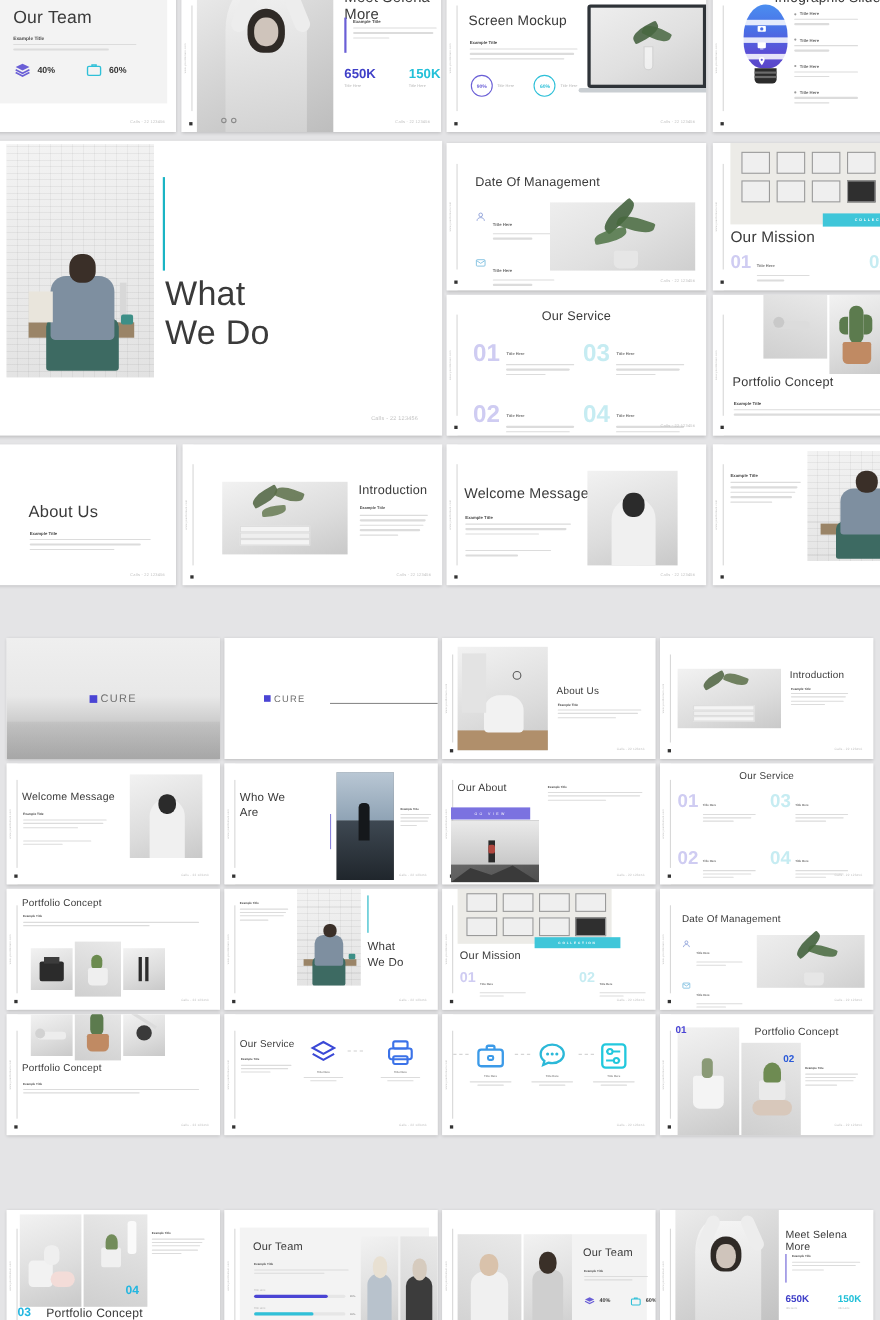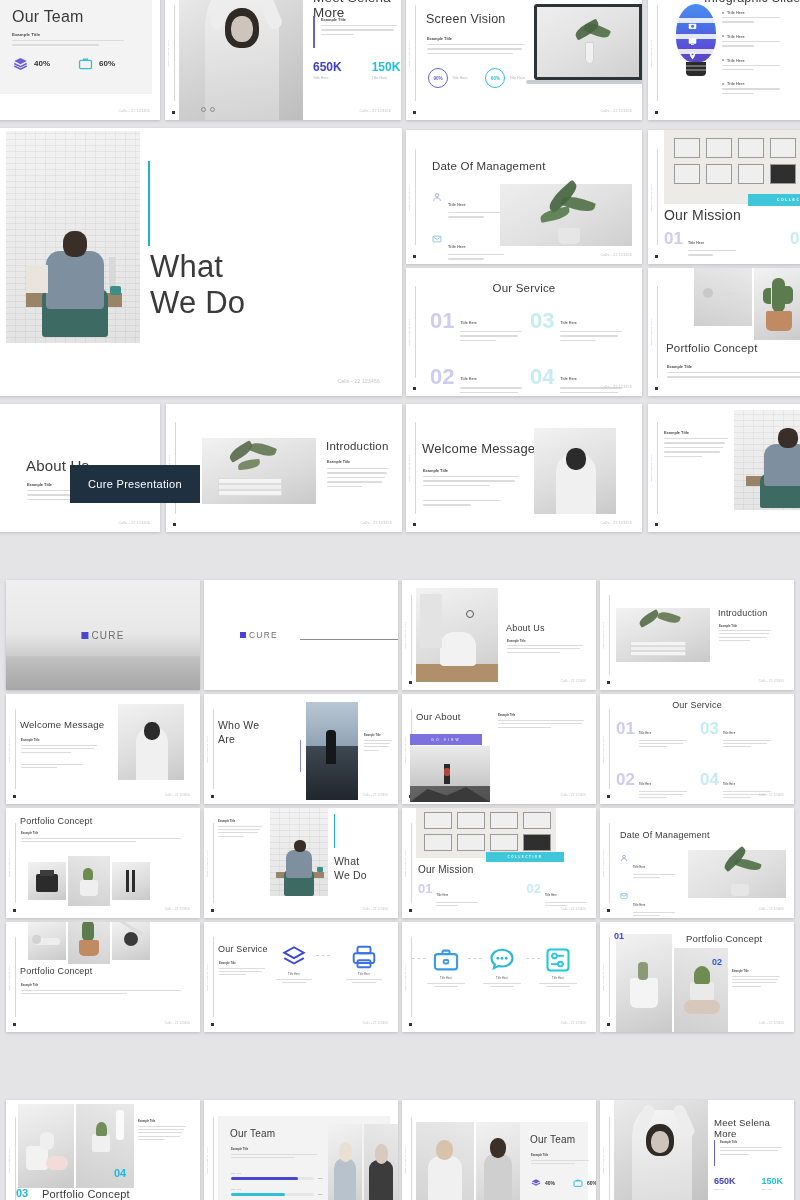--- a/index.html
+++ b/index.html
@@ -164,21 +164,21 @@
         <div class="footer">Calls - 22 123456</div>
       </div>
     </div>
 
     <div class="slide" style="left:406px;top:-14px;width:236px;height:134px;">
       <div class="inner">
         <div class="lbar"></div>
           <div class="vline"></div>
         <div class="vtext">www.yourdomain.com</div>
         <div class="corner"></div>
-        <div class="h1" style="position:absolute;left:20px;top:26px;font-size:12.5px;">Screen Vision</div>
+        <div class="h1" style="position:absolute;left:20px;top:26px;font-size:12.5px;">Screen Mockup</div>
         <div class="sub" style="position:absolute;left:21px;top:50px;font-size:3.9px;">Example Title</div>
         <div class="plines" style="position:absolute;left:21px;top:58px;width:98px;">
             <i style="width:100%"></i>
             <i style="width:97%"></i>
             <i style="width:88%"></i>
           </div>
         <div style="position:absolute;left:22px;top:82px;display:flex;gap:18px;align-items:center;">
           <div style="display:flex;align-items:center;gap:4px;">
             <div class="ring" style="width:20px;height:20px;border:1.6px solid #6a5fd6;font-size:4.6px;color:#6a5fd6;">90%</div>
             <span style="font-size:3.6px;color:#b4b4b4;">Title Here</span>
@@ -526,23 +526,20 @@
         <div class="ph brick" style="left:86px;top:6px;width:110px;height:100px;">
           <div style="position:absolute;left:12px;bottom:24px;width:86px;height:10px;background:#9a8467;"></div>
           <div style="position:absolute;left:26px;bottom:2px;width:54px;height:34px;background:#3d6a62;border-radius:7px 7px 2px 2px;"></div>
           <div style="position:absolute;left:30px;bottom:24px;width:46px;height:42px;background:#7e8fa0;border-radius:12px 12px 3px 3px;"></div>
           <div style="position:absolute;left:44px;bottom:62px;width:20px;height:20px;background:#3a2f28;border-radius:44%;"></div>
 
         </div>
       </div>
     </div>
 
-    <div class="badge" style="left:70px;top:465px;width:130px;height:38px;">
-      <span>Cure Presentation</span>
-    </div>
   </div>
 
   <div style="position:absolute;left:0;top:540px;width:800px;height:540px;background:#e4e4e6;">
 
     <div class="slide" style="left:6px;top:40px;width:194px;height:110px;">
       <div class="inner ph fog">
         <div style="position:absolute;left:0;bottom:0;width:100%;height:34px;background:linear-gradient(180deg,rgba(150,150,150,.15),rgba(150,150,150,.55));"></div>
         <div class="logo" style="position:absolute;left:50%;top:50px;transform:translateX(-50%);">
           <em></em>
           <span style="font-size:10px;">CURE</span>

